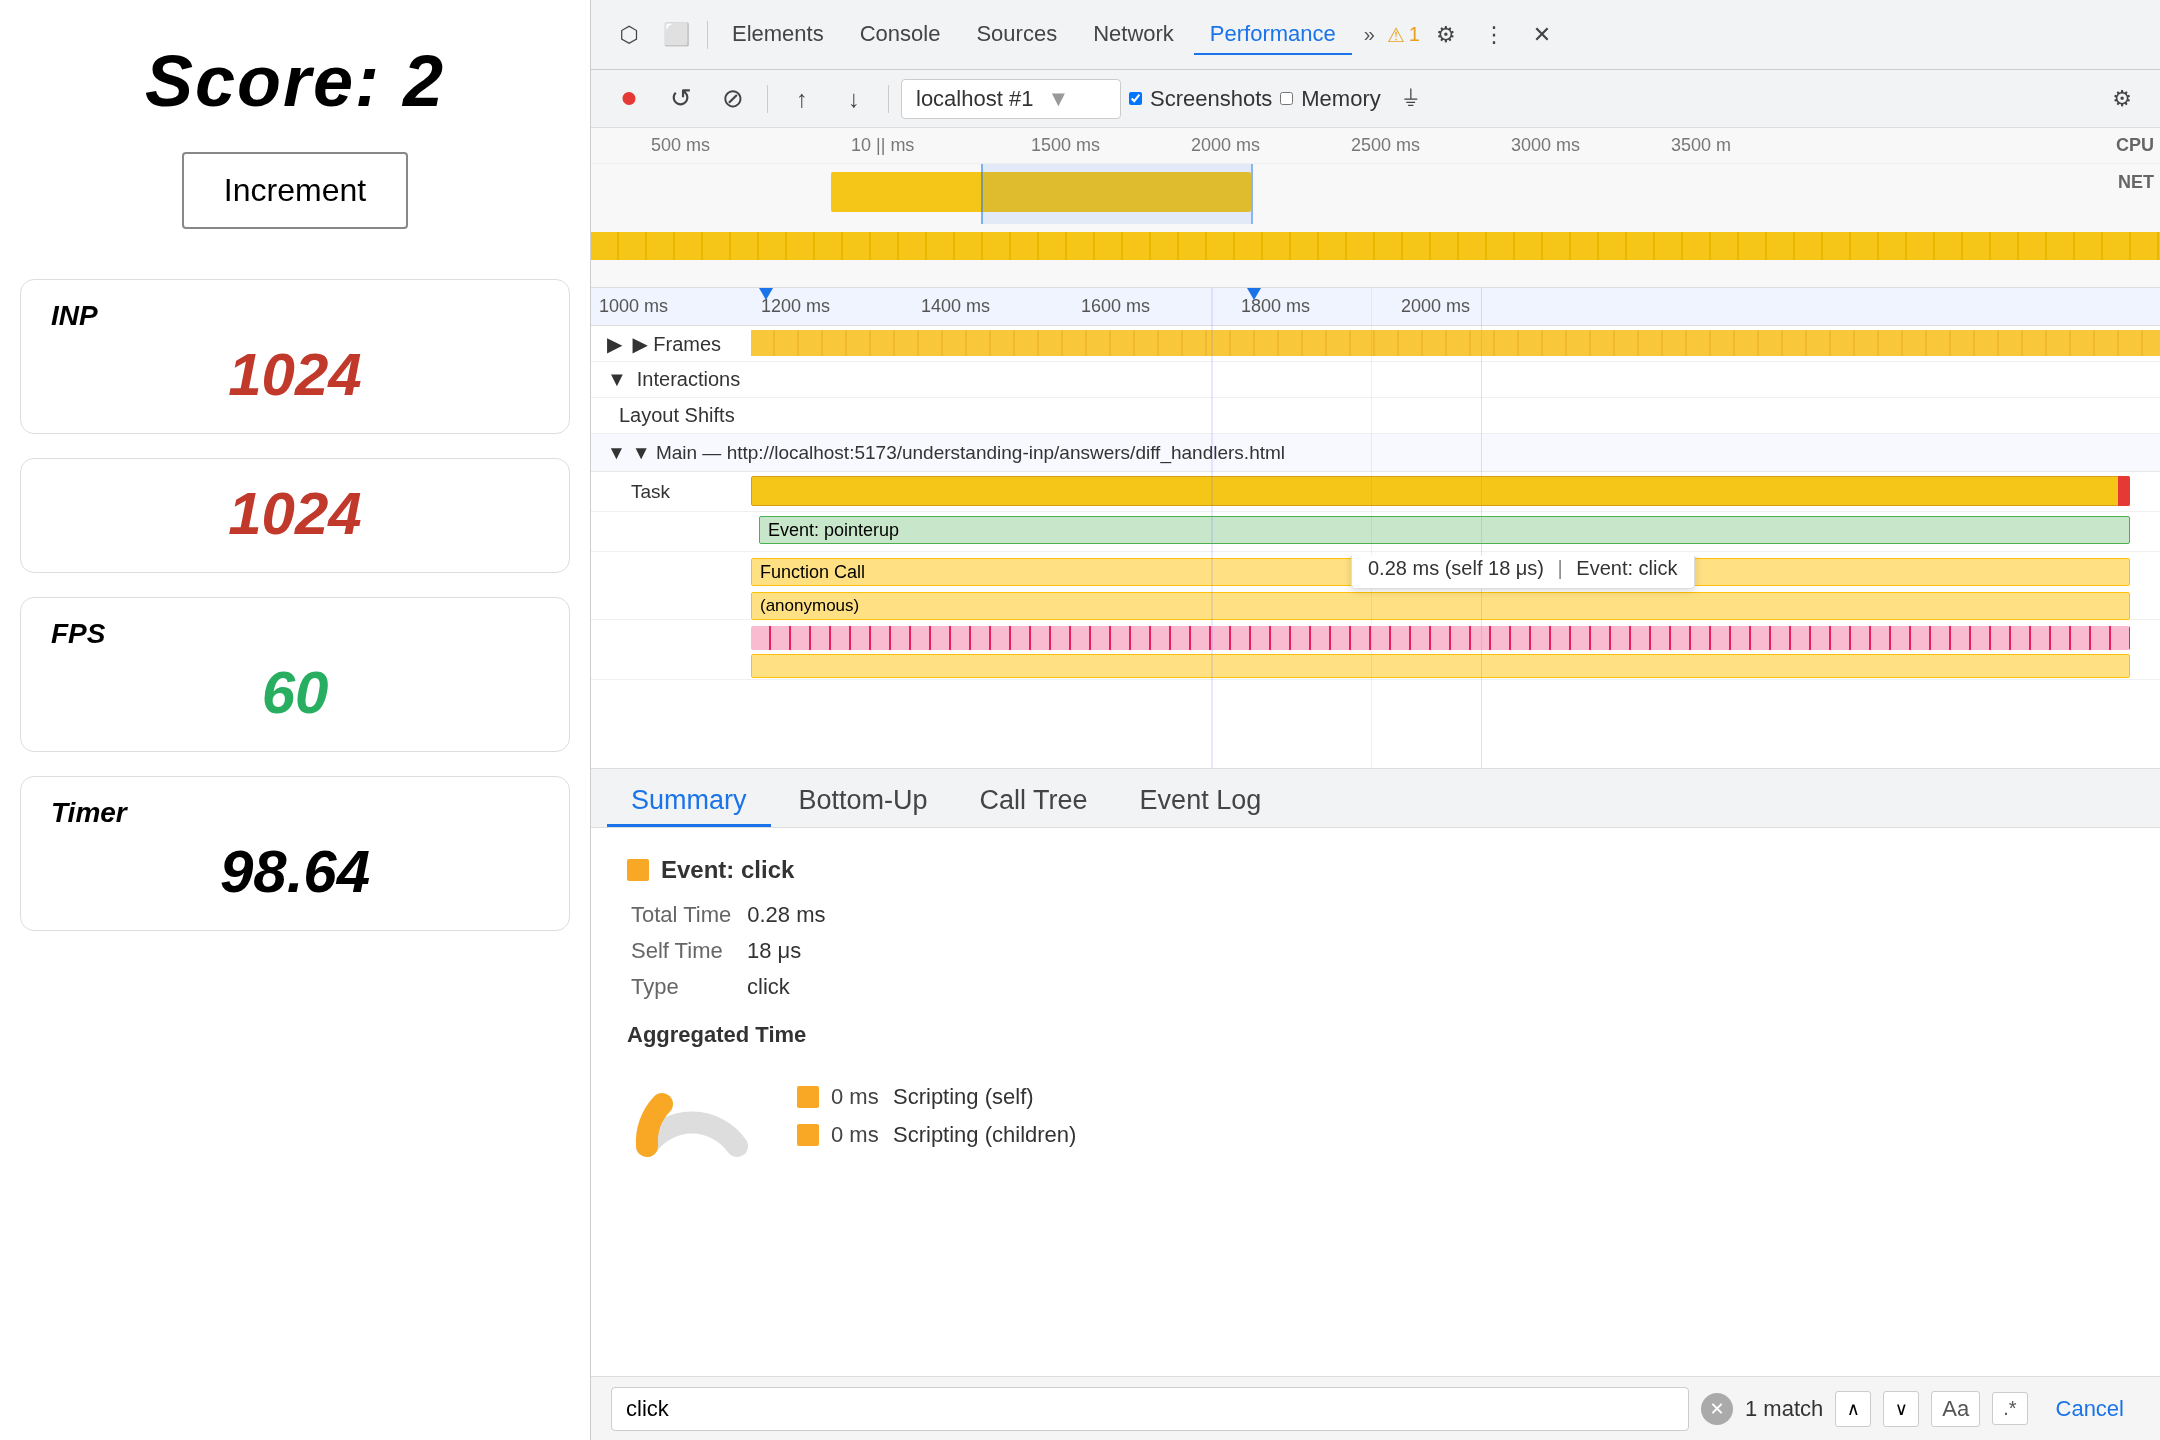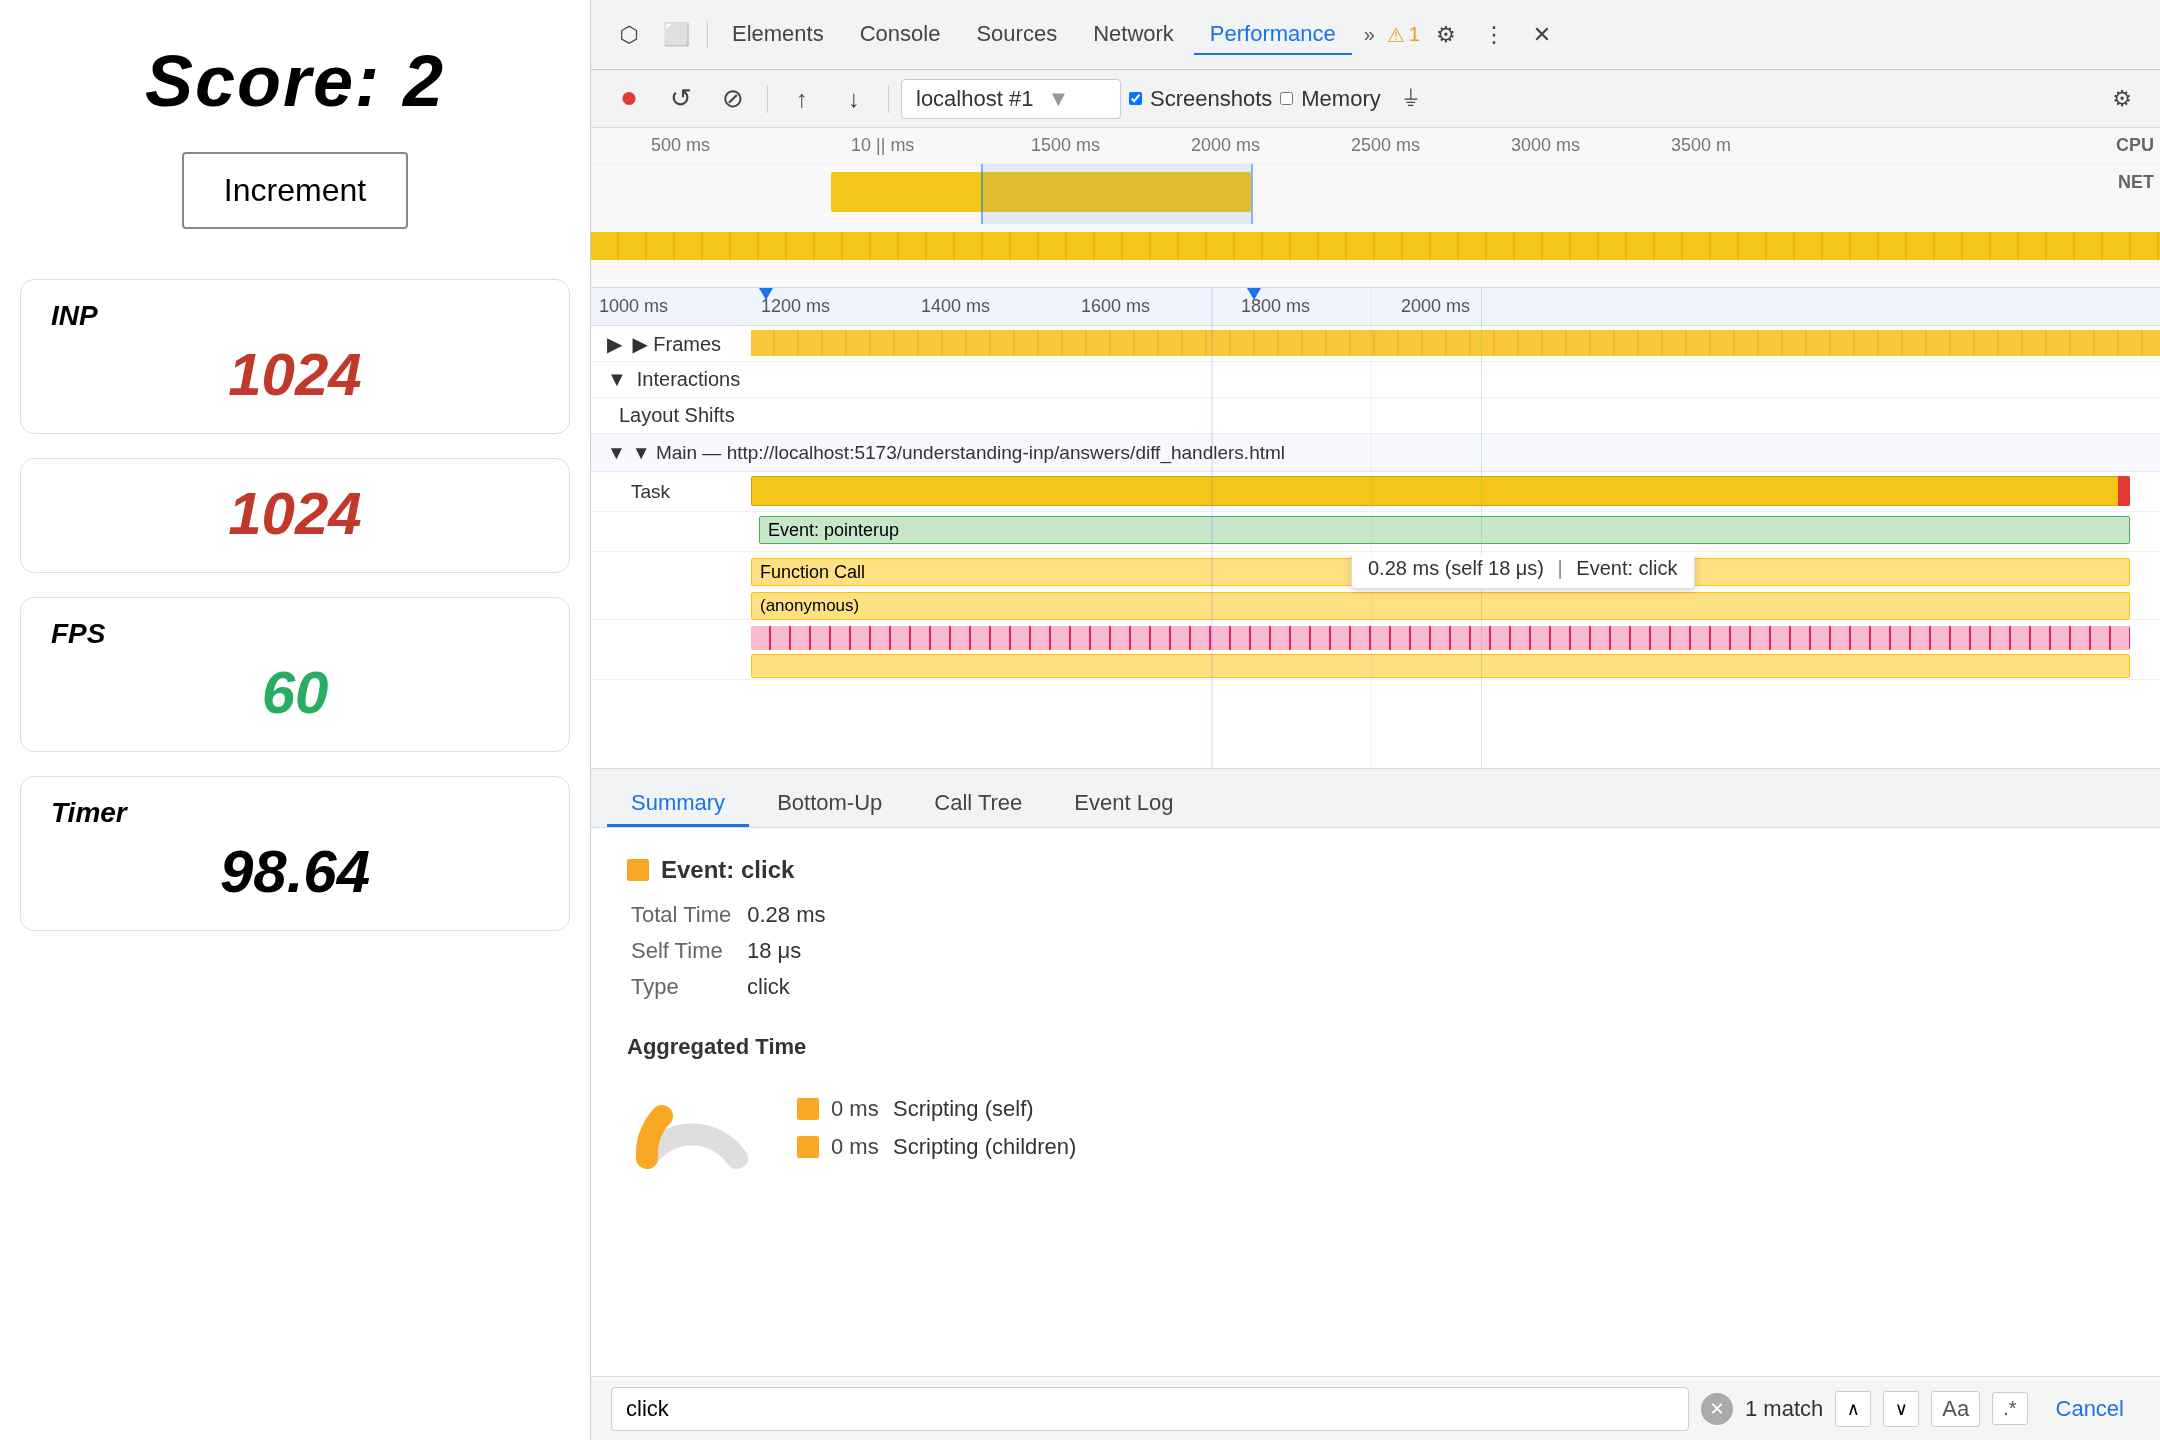--- a/index.html
+++ b/index.html
@@ -285,21 +285,21 @@
       border-bottom: 1px solid #ddd;
       border-top: 1px solid #ddd;
       display: flex;
       align-items: flex-end;
       padding-left: 16px;
       gap: 4px;
     }
 
     .bottom-tab {
       padding: 8px 24px;
-      font-size: 22px;
+      font-size: 27px;
       color: #444;
       cursor: pointer;
       border-bottom: 3px solid transparent;
       text-align: right;
     }
     .bottom-tab.active {
       color: #1a73e8;
       border-bottom: 3px solid #1a73e8;
     }
 
@@ -341,21 +341,21 @@
       padding-left: 4px;
     }
 
     .summary-key { color: #666; min-width: 100px; }
     .summary-val { color: #333; font-weight: 500; }
 
     .section-title {
       font-size: 22px;
       color: #333;
       font-weight: 600;
-      margin-top: 24px;
+      margin-top: 12px;
       margin-bottom: 18px;
     }
 
     .chart-and-legend {
       display: flex;
       align-items: center;
       gap: 40px;
     }
 
     .legend-items {

